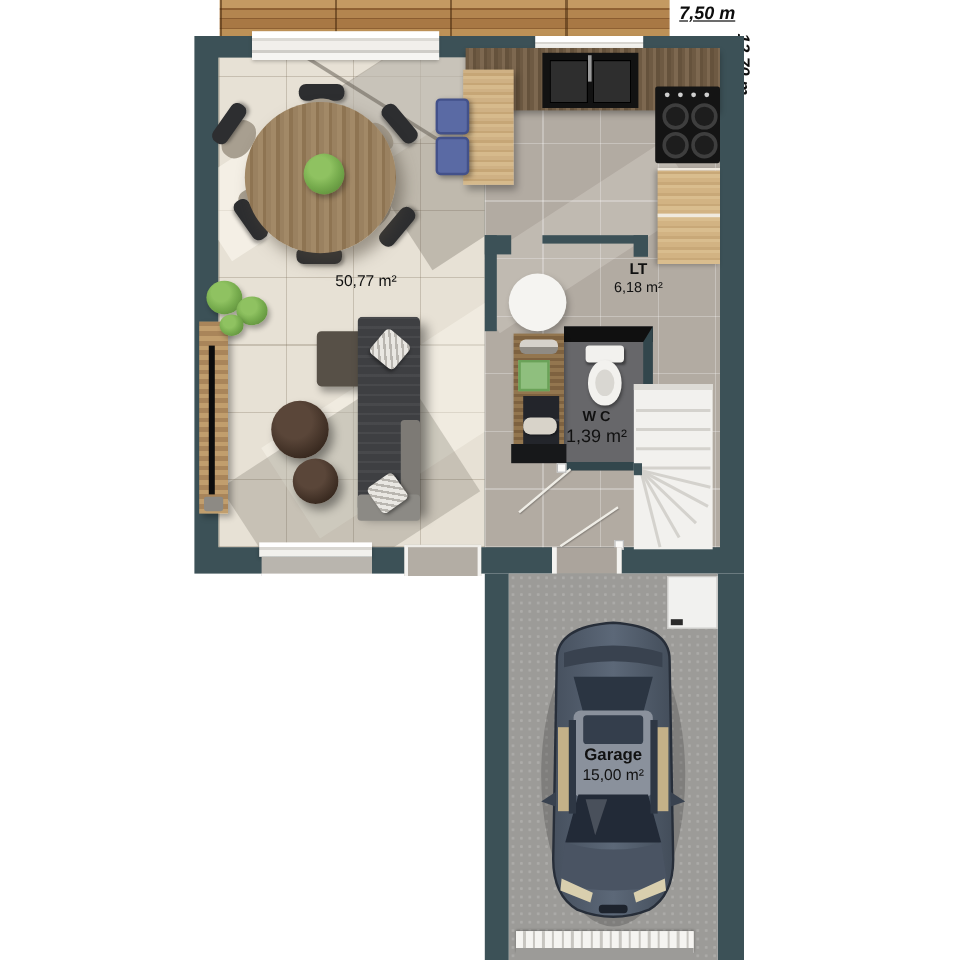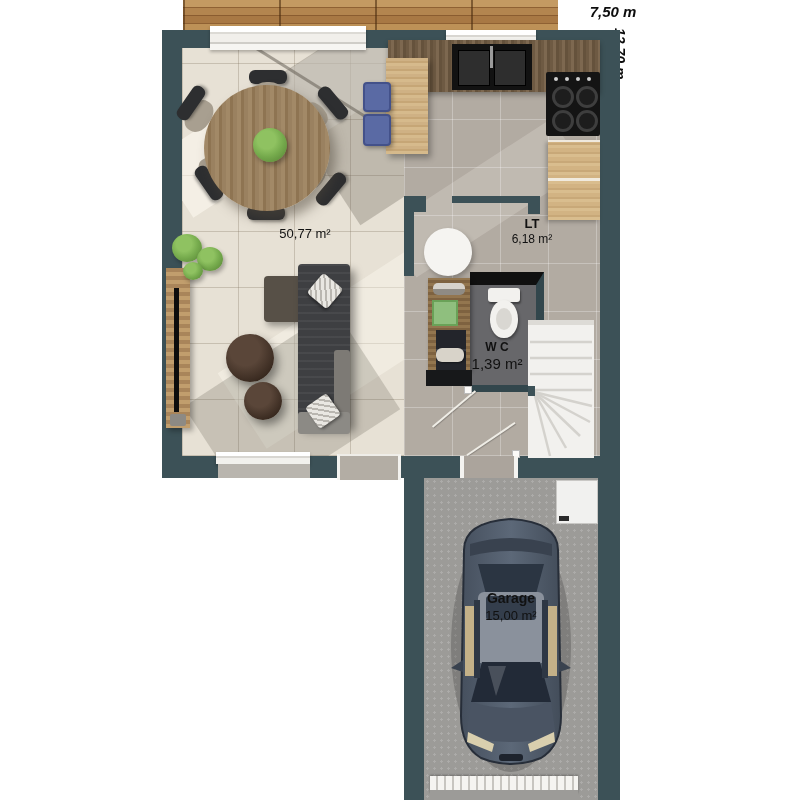--- a/index.html
+++ b/index.html
@@ -8,21 +8,21 @@
   .abs{position:absolute;}
 
   
   .deck{left:183px;top:0;width:375px;height:30px;
     background:
       repeating-linear-gradient(90deg, rgba(70,40,12,.55) 0 2px, transparent 2px 96px),
       repeating-linear-gradient(180deg,#c49a62 0 7px,#8f6133 7px 8px,#b3854f 8px 15px,#8a5c30 15px 16px,#a87844 16px 23px,#8f6133 23px 24px,#bd9157 24px 30px);}
 
   
   .dim{font-weight:bold;font-style:italic;font-size:15px;color:#0d0d0d;white-space:nowrap;}
-  .dim-top{left:566px;top:3px;width:94px;text-align:center;}
+  .dim-top{left:566px;top:3px;width:94px;text-align:left;text-decoration:underline;}
   .dim-right{left:628px;top:28px;transform:rotate(90deg);transform-origin:0 0;font-size:14px;}
 
   
   .wall{background:#3c5157;}
   .house-base{left:162px;top:30px;width:458px;height:448px;background:#3c5157;}
 
   
   .floor-salon{left:182px;top:48px;width:222px;height:408px;background:#e7e1d5;overflow:hidden;
     background-image:
       repeating-linear-gradient(90deg, rgba(125,112,92,.30) 0 1px, transparent 1px 56px),
@@ -148,21 +148,21 @@
   .room-label .name{font-weight:bold;font-size:14px;}
   .room-label .area{font-size:13px;}
   .lbl-cuisine{left:428px;top:112px;width:110px;}
   .lbl-salon{left:228px;top:226px;width:154px;}
   .lbl-lt{left:492px;top:216px;width:80px;}
   .lbl-lt .name{font-size:13px;}
   .lbl-lt .area{font-size:12px;}
   .lbl-wc{left:460px;top:340px;width:74px;}
   .lbl-wc .name{font-size:12px;}
   .lbl-wc .area{font-size:15px;}
-  .lbl-garage{left:455px;top:590px;width:112px;}
+  .lbl-garage{left:455px;top:620px;width:112px;}
 
   svg{display:block;}
 </style>
 </head>
 <body>
 
 <div id="canvas">
 
   <div class="abs deck"></div>
 

